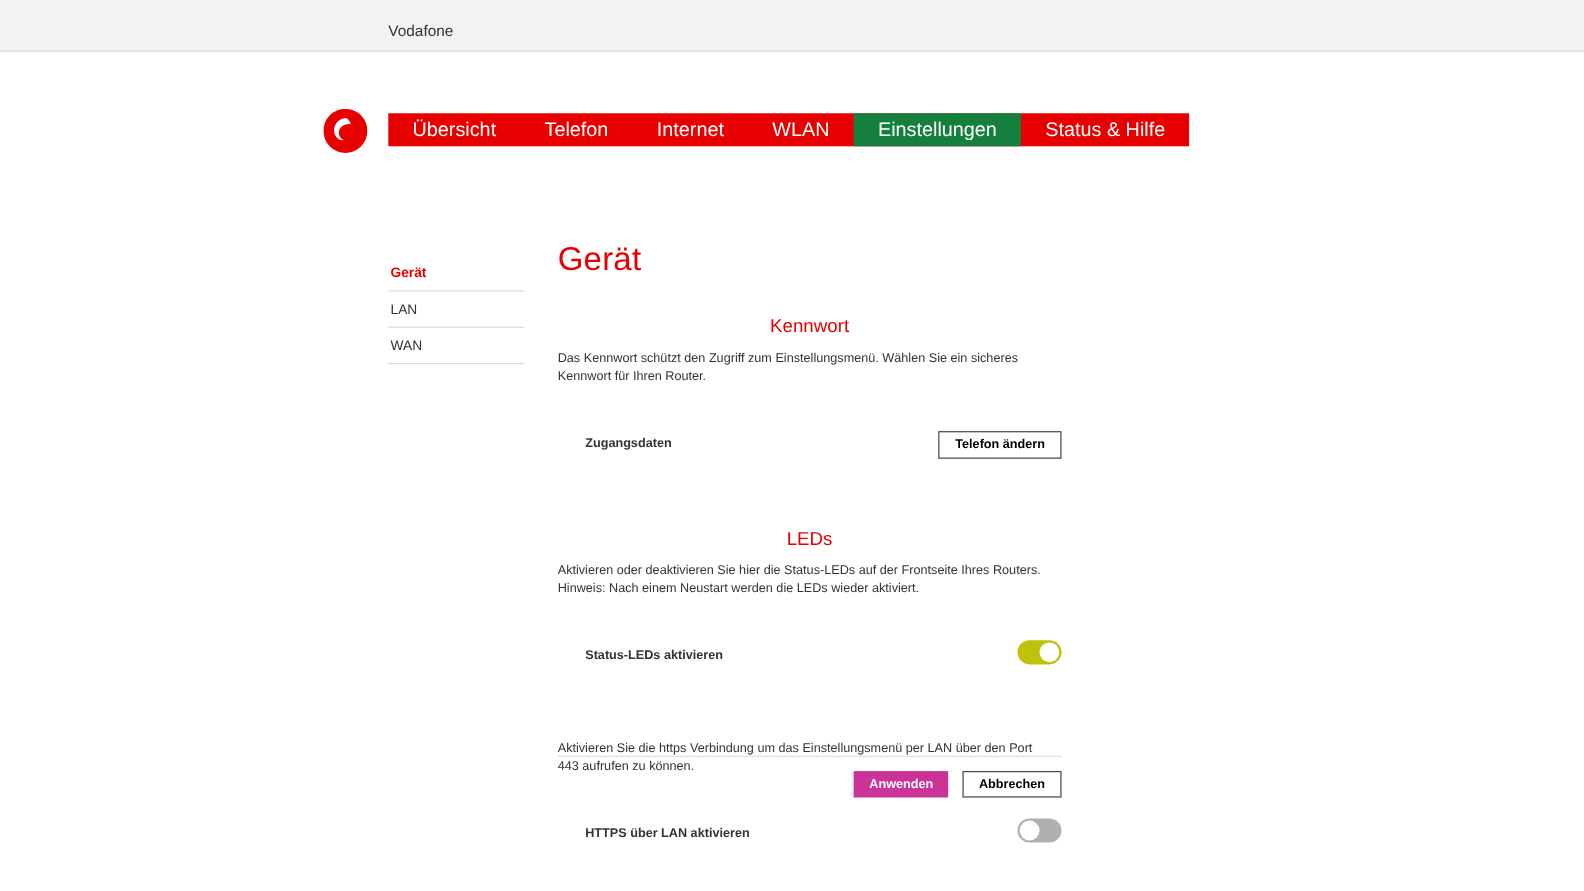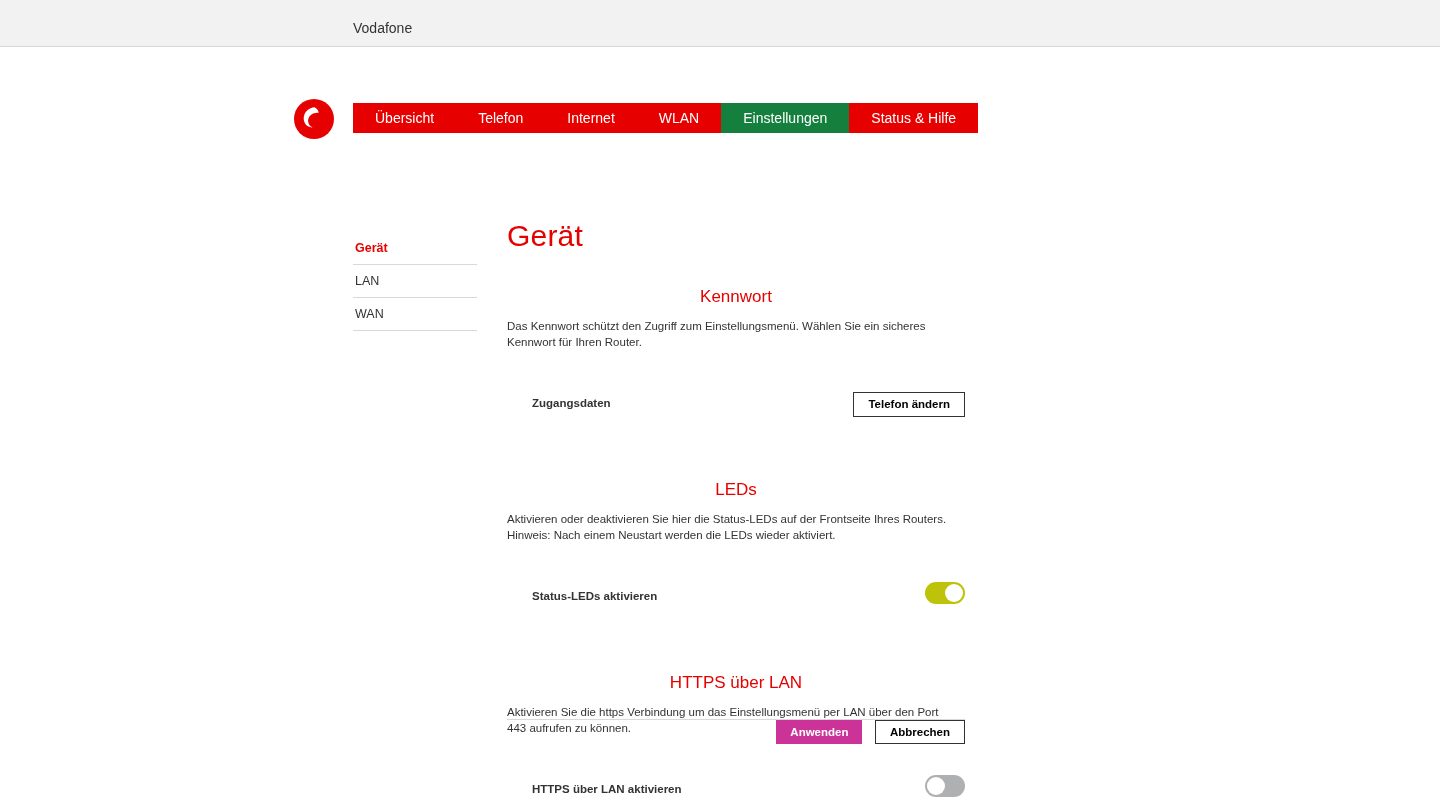--- a/index.html
+++ b/index.html
@@ -76,21 +76,21 @@
     position: absolute;
     left: 353px;
     top: 56px;
     height: 30px;
     background: #e60000;
     display: flex;
     align-items: stretch;
   }
   .nav-item {
     color: #ffffff;
-    font-size: 14px;
+    font-size: 18px;
     line-height: 30px;
     padding: 0 22px;
     white-space: nowrap;
     cursor: pointer;
     text-align: center;
   }
   .nav-item.active {
     background: #15803d;
   }
 
@@ -196,23 +196,24 @@
   .toggle.on { background: #bfc20b; }
   .toggle.on .knob { left: 20px; }
 
   .section { margin-bottom: 58px; }
   .section.sec-leds { margin-top: 62px; }
 
   
   .footer {
     position: absolute;
     left: 507px;
-    top: 600px;
+    top: 568px;
     width: 458px;
     border-top: 1px solid #d9d9d9;
+    padding-top: 13px;
     text-align: right;
   }
   .btn-primary {
     display: inline-block;
     height: 24px;
     background: #cc3399;
     color: #ffffff;
     font-size: 11.5px;
     font-weight: bold;
     line-height: 24px;
@@ -286,21 +287,20 @@
 Hinweis: Nach einem Neustart werden die LEDs wieder aktiviert.</p>
       <div class="row">
         <span class="row-label">Status-LEDs aktivieren</span>
         <div class="toggle on">
           <div class="knob"></div>
         </div>
       </div>
     </div>
 
     <div class="section" style="margin-top:62px">
-      <h2 class="section-title">HTTPS über LAN</h2>
       <p class="section-desc">Aktivieren Sie die https Verbindung um das Einstellungsmenü per LAN über den Port 443 aufrufen zu können.</p>
       <div class="row">
         <span class="row-label">HTTPS über LAN aktivieren</span>
         <div class="toggle">
           <div class="knob"></div>
         </div>
       </div>
     </div>
   </div>
 

